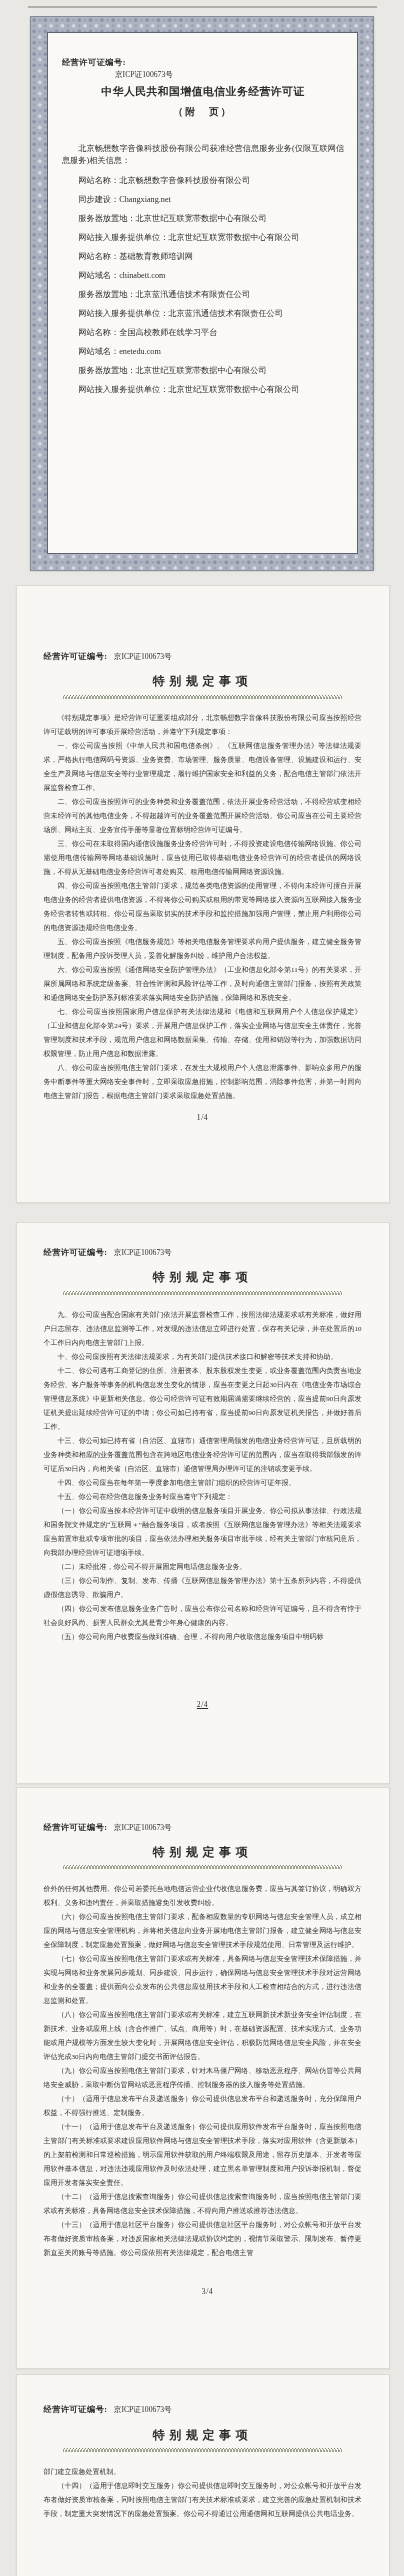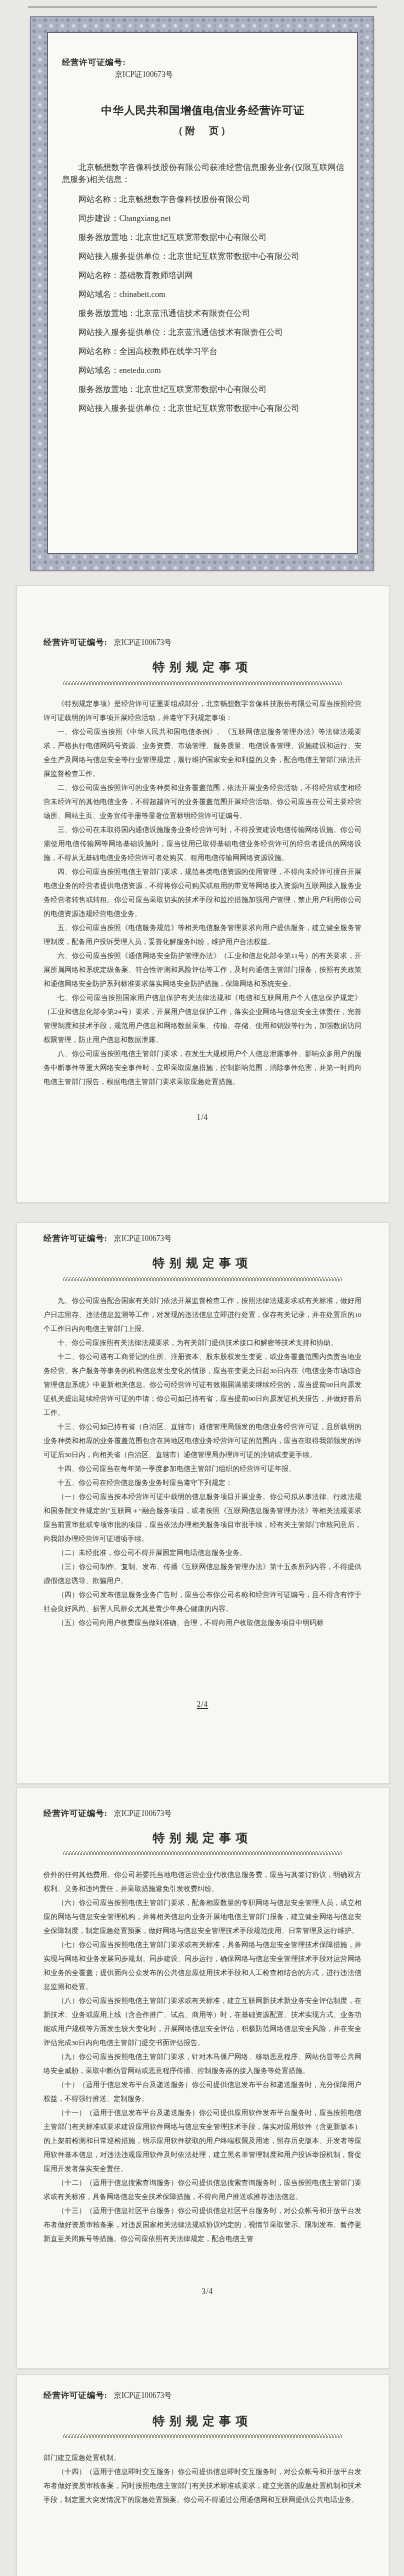--- a/index.html
+++ b/index.html
@@ -38,42 +38,42 @@
     background:#faf9f6;
     border:1px solid #5d6372;
     height:100%;
     box-sizing:border-box;
     padding:24px 12.4px 0 14.4px;
   }
   .cert-no-label{font-size:8.2px;font-weight:bold;letter-spacing:0.5px;}
   .cert-no-value{font-size:7.7px;margin:2.1px 0 0 53px;}
   .cert-title{
     font-size:10.8px;font-weight:bold;text-align:center;
-    letter-spacing:0.5px;margin:24px 0 0;
+    letter-spacing:0.5px;margin:5px 0 0;
   }
   .cert-subtitle{
     font-size:9.8px;font-weight:bold;text-align:center;
     letter-spacing:2.1px;margin-top:7px;
   }
   .cert-intro{
     margin:24px 0 0;font-size:8.2px;line-height:12px;
     text-indent:2em;text-align:justify;
   }
   .cert-entry{
     margin:7.7px 0 0;font-size:8.2px;line-height:11.3px;
     text-indent:2em;text-align:justify;
   }
   
   .prov-page{
     position:absolute;left:15.5px;width:374px;
     box-sizing:border-box;
     background:#f8f7f4;
     border:0.5px solid #dbdad5;
     box-shadow:0 0.5px 1.5px rgba(0,0,0,.10);
-    padding:4px 27px;
+    padding:18px 27px;
   }
   .prov-hdr{white-space:nowrap;}
   .prov-hdr .lbl{font-size:8.2px;font-weight:bold;letter-spacing:0.5px;}
   .prov-hdr .num{font-size:7.7px;margin-left:4.1px;}
   .prov-title{
     font-size:12px;font-weight:bold;text-align:center;
     letter-spacing:4.6px;margin:11.3px 0 0;
   }
   .wavy{
     height:4.1px;width:88%;margin:4.6px auto 0;

